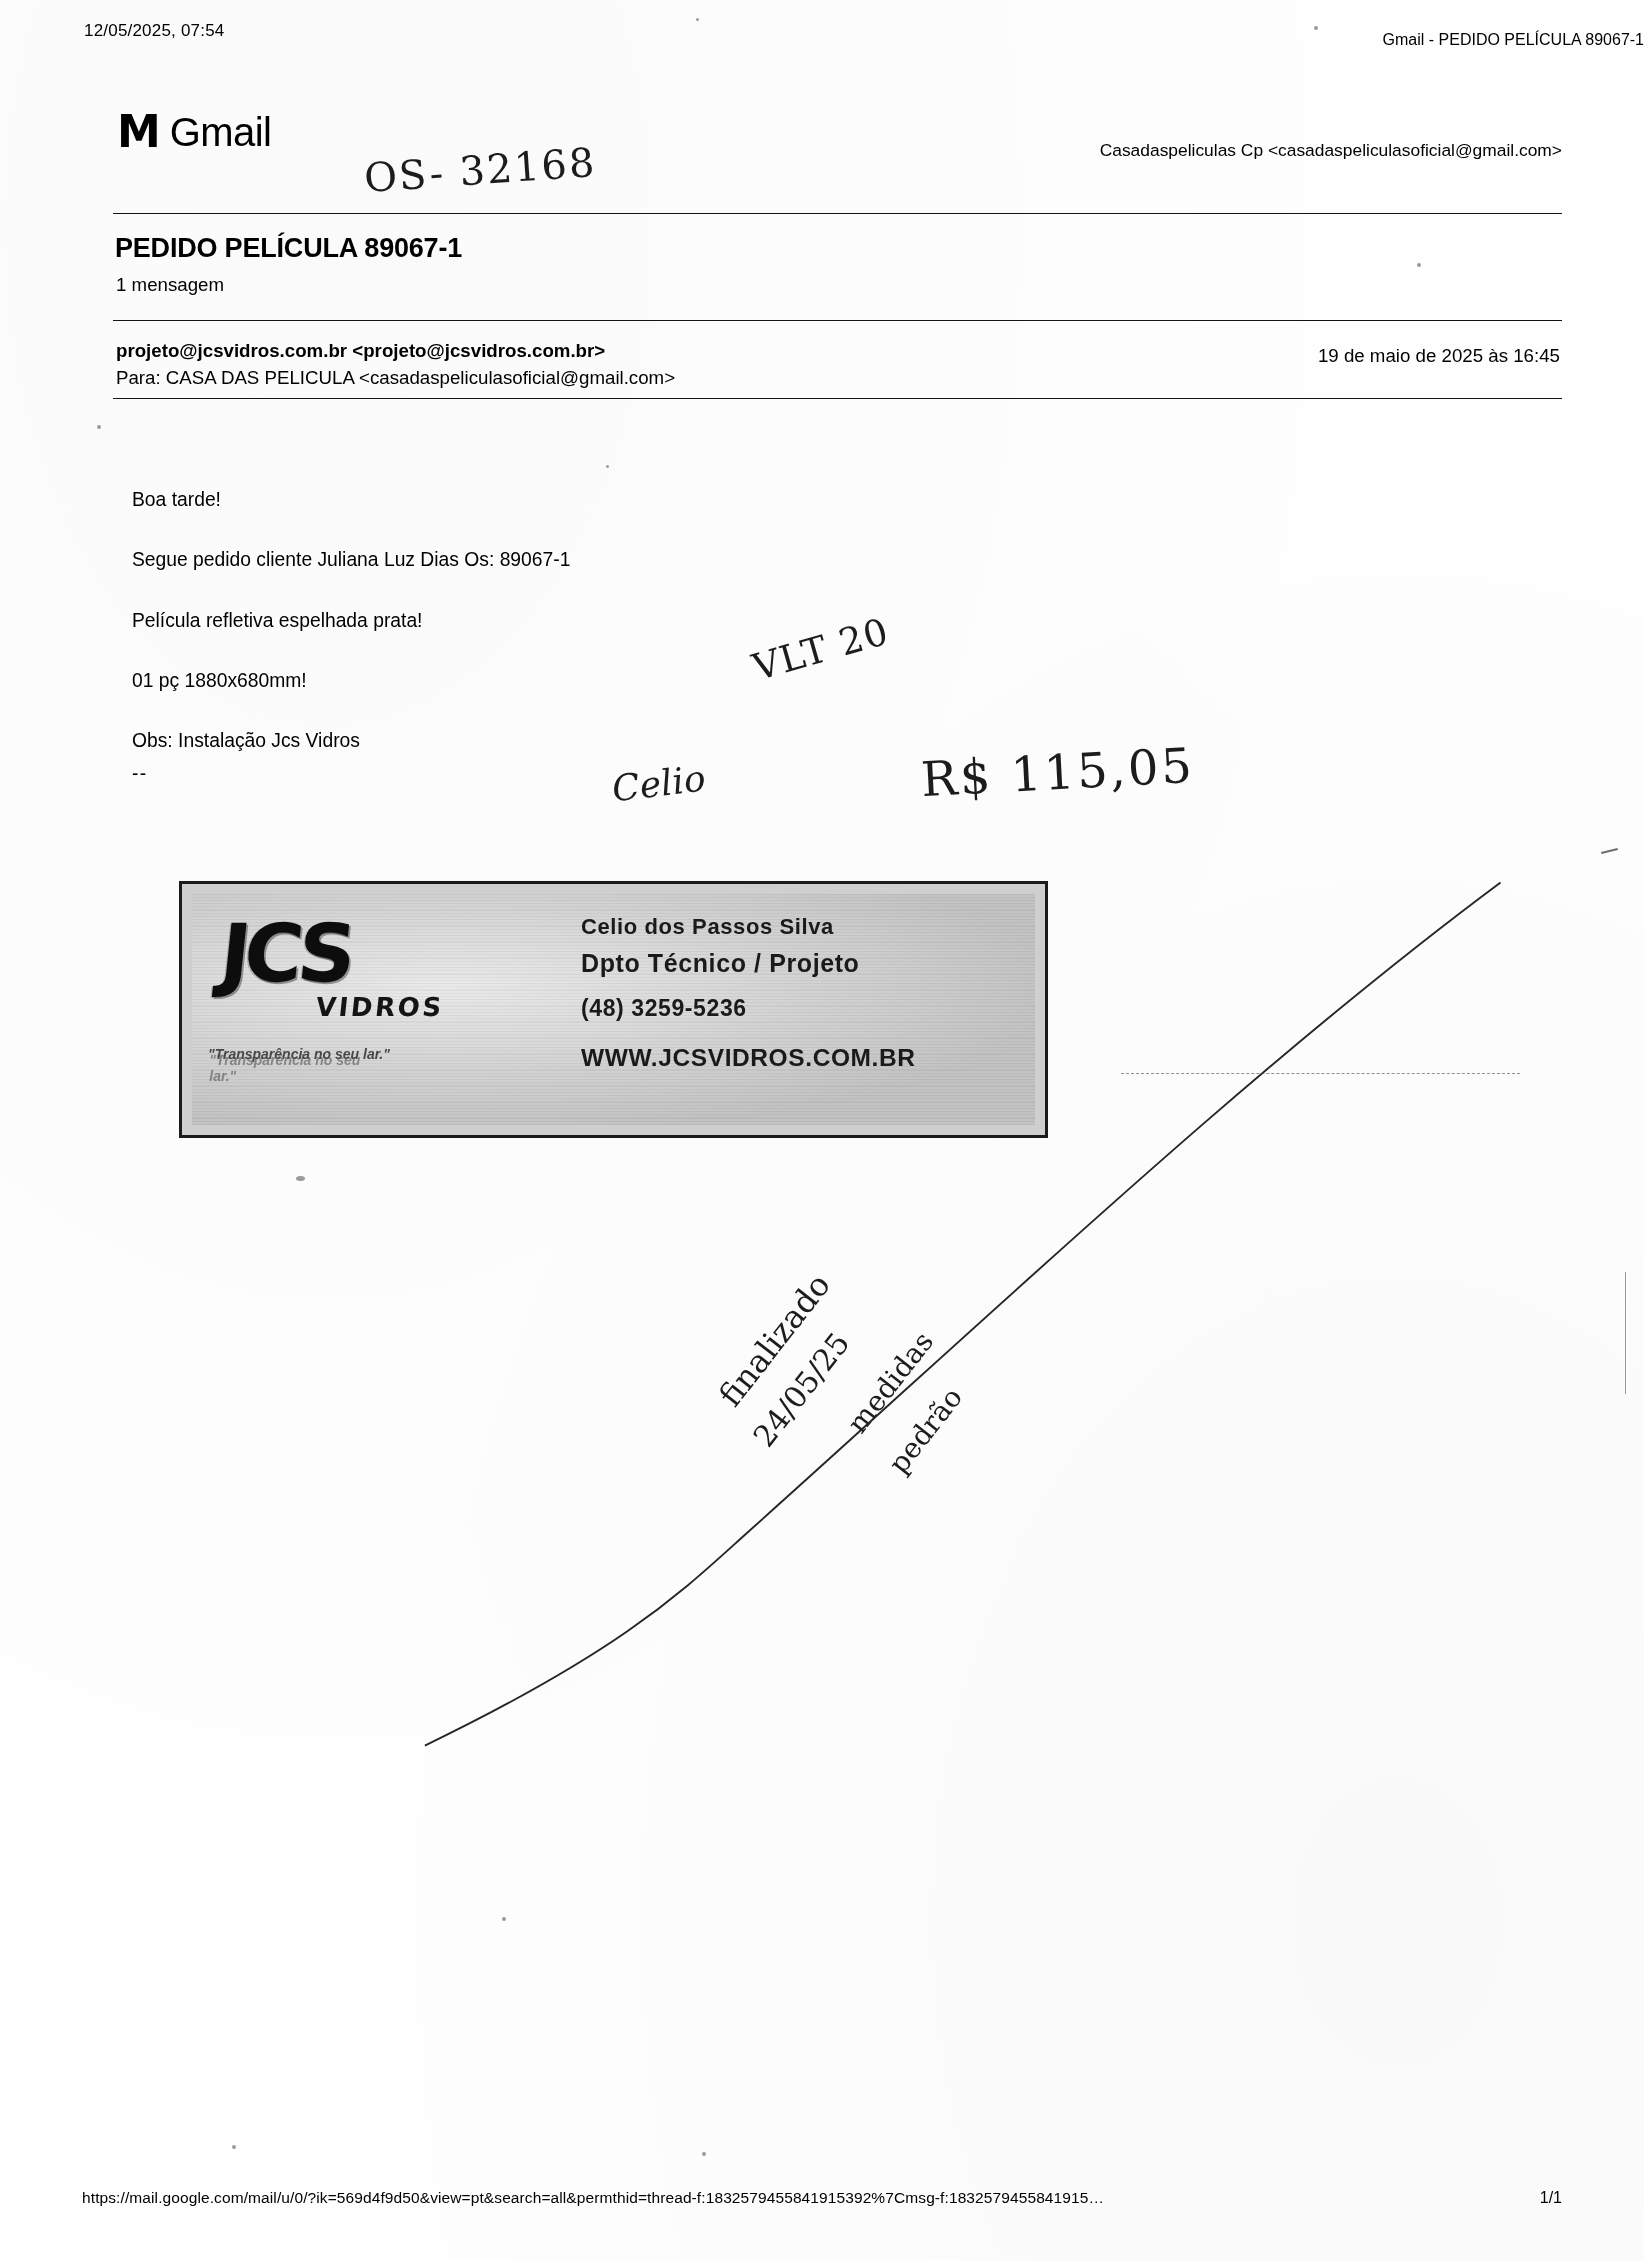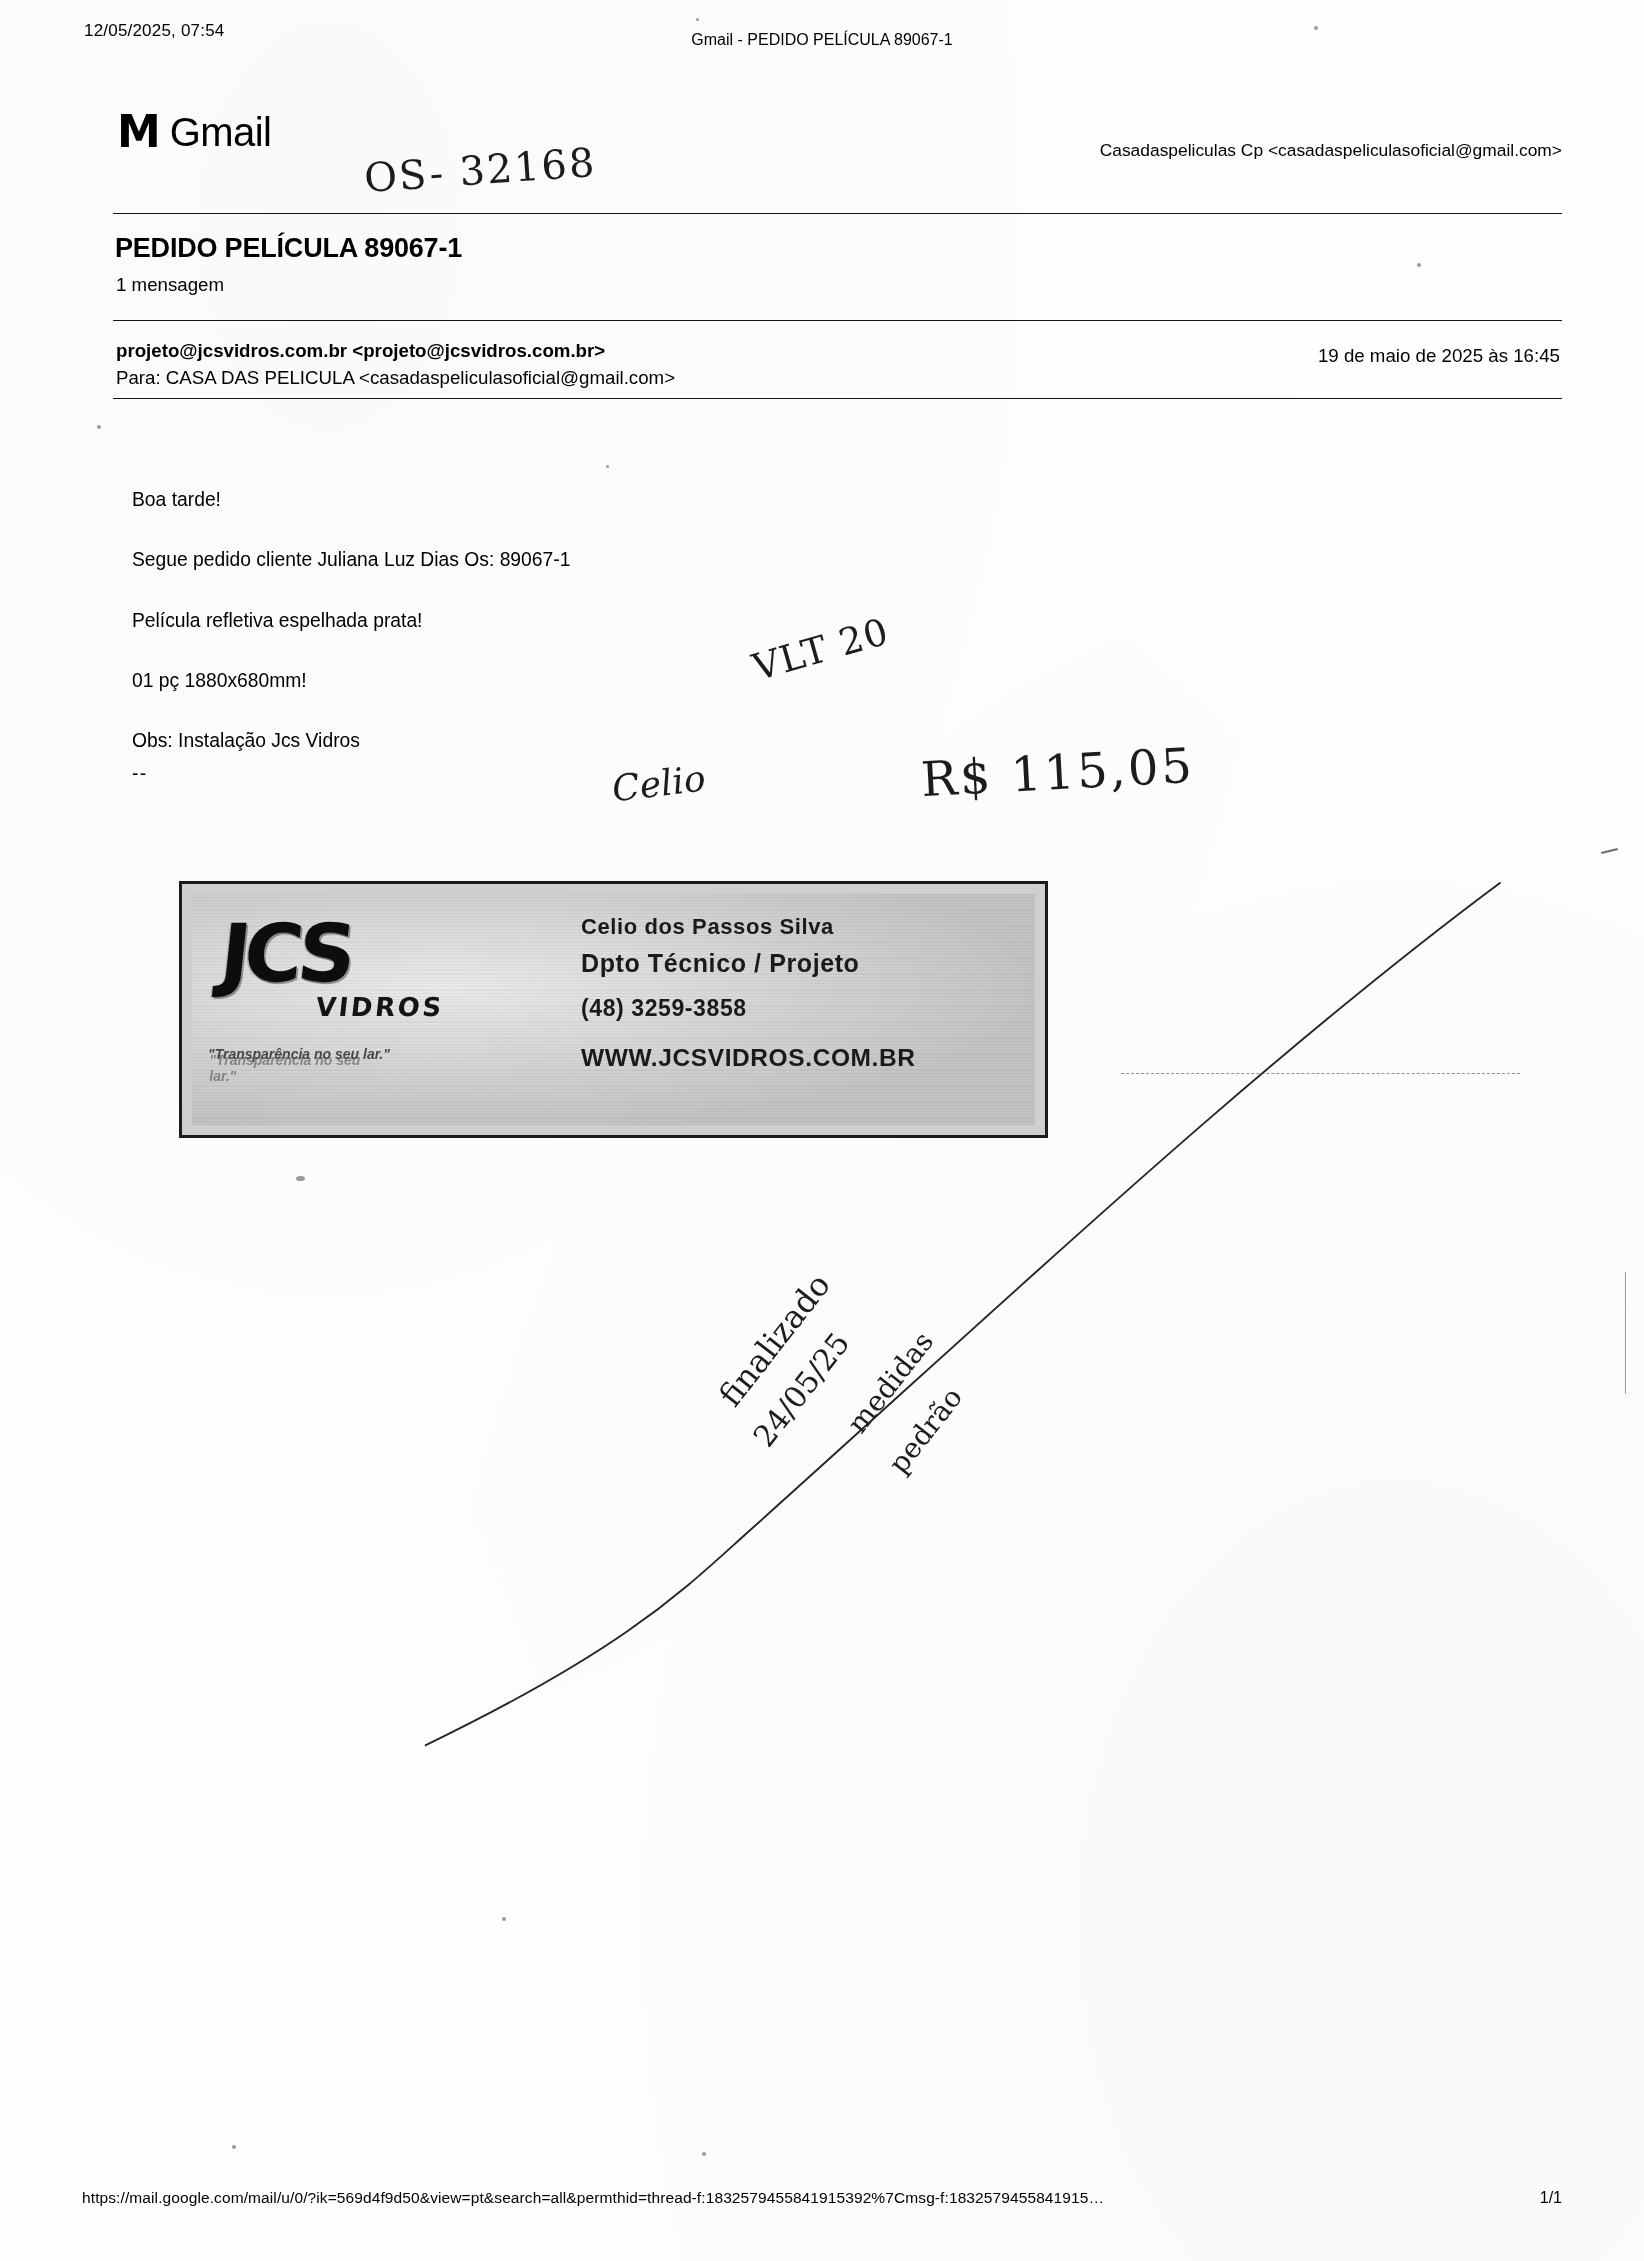--- a/index.html
+++ b/index.html
@@ -31,21 +31,21 @@
     position: absolute;
     left: 84px;
     top: 20.6px;
     font-size: 17px;
     letter-spacing: 0.2px;
   }
   .hdr-center {
     position: absolute;
     left: 0; right: 0;
     top: 31px;
-    text-align: center;
+    text-align: right;
     font-size: 16px;
   }
   .gmail-logo-wrap {
     position: absolute;
     left: 117px;
     top: 110px;
     display: flex;
     align-items: center;
     gap: 11.6px;
   }
@@ -369,21 +369,21 @@
     <div class="sig-inner"></div>
     <div class="jcs-logo">JCS</div>
     <div class="jcs-vidros">VIDROS</div>
     <div class="jcs-slogan">
       <span>"Transparência no seu lar."</span>
       <span class="dup">"Transparência no seu lar."</span>
     </div>
     <div class="sig-right">
       <div class="sig-name">Celio dos Passos Silva</div>
       <div class="sig-role">Dpto Técnico / Projeto</div>
-      <div class="sig-phone">(48) 3259-3858</div>
+      <div class="sig-phone">(48) 3259-5236</div>
       <div class="sig-site">WWW.JCSVIDROS.COM.BR</div>
     </div>
   </div>
 
   <div class="hand hw-os">OS- 32168</div>
   <div class="hand hw-vlt">VLT 20</div>
   <div class="hand hw-sign">Celio</div>
   <div class="hand hw-price">R$ 115,05</div>
   <div class="hand hw-diag1">finalizado</div>
   <div class="hand hw-diag2">24/05/25</div>

